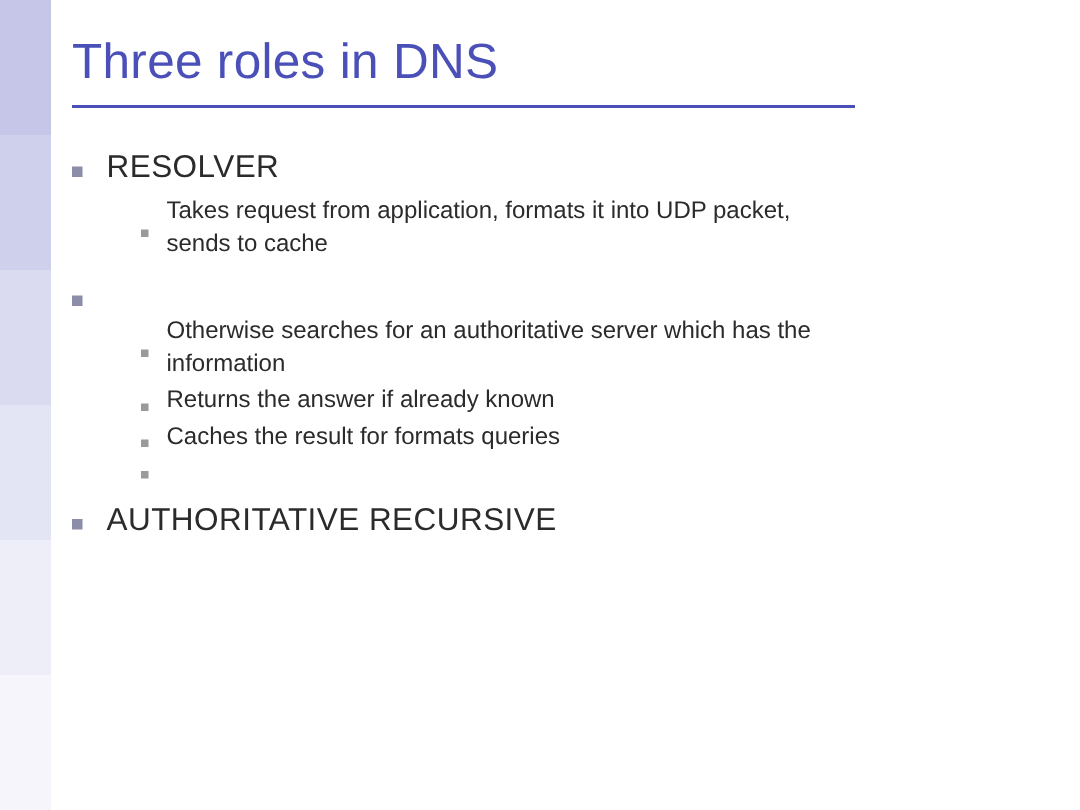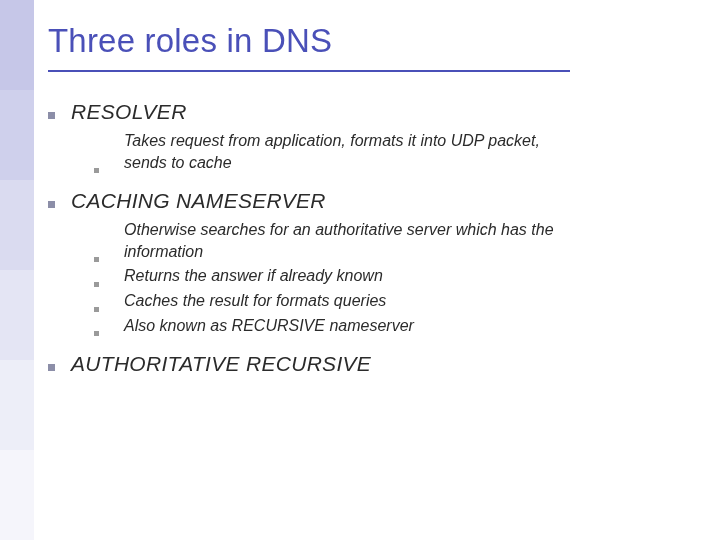--- a/index.html
+++ b/index.html
@@ -35,21 +35,21 @@
     font-weight: 400;
     margin-bottom: 10px;
     letter-spacing: 0.2px;
   }
   .rule {
     border: none;
     border-top: 2px solid #4a50b8;
     margin-bottom: 28px;
   }
 
-  .section { margin-bottom: 16px; font-style: italic; }
+  .section { margin-bottom: 16px; }
   .sec-row {
     display: flex;
     align-items: baseline;
     gap: 16px;
     margin-bottom: 6px;
   }
   .bullet-sq {
     width: 7px; height: 7px;
     background: #8c8ea8;
     flex: 0 0 7px;
@@ -57,22 +57,22 @@
   }
   .sec-title {
     font-size: 21px;
     color: #2b2b2b;
     font-weight: 400;
     letter-spacing: 0.3px;
   }
   .sub-list { margin-left: 46px; }
   .sub-row {
     display: flex;
-    align-items: flex-end;
-    gap: 25px;
+    align-items: center;
+    gap: 12px;
     margin-bottom: 3px;
   }
   .sub-bullet {
     width: 5px; height: 5px;
     background: #9a9a9a;
     flex: 0 0 5px;
     margin-top: 8px;
   }
   .sub-text {
     font-size: 16px;
@@ -105,38 +105,36 @@
       <div class="sub-row">
         <div class="sub-bullet"></div>
         <div class="sub-text">Takes request from application, formats it into UDP packet, sends to cache</div>
       </div>
     </div>
   </div>
 
   <div class="section">
     <div class="sec-row">
       <div class="bullet-sq"></div>
-      <div class="sec-title">CACHING NAMESERVER</div>
     </div>
     <div class="sub-list">
       <div class="sub-row">
         <div class="sub-bullet"></div>
         <div class="sub-text">Otherwise searches for an authoritative server which has the information</div>
       </div>
       <div class="sub-row">
         <div class="sub-bullet"></div>
         <div class="sub-text">Returns the answer if already known</div>
       </div>
       <div class="sub-row">
         <div class="sub-bullet"></div>
         <div class="sub-text">Caches the result for formats queries</div>
       </div>
       <div class="sub-row">
         <div class="sub-bullet"></div>
-        <div class="sub-text">Also known as RECURSIVE nameserver</div>
       </div>
     </div>
   </div>
 
   <div class="section">
     <div class="sec-row">
       <div class="bullet-sq"></div>
       <div class="sec-title">AUTHORITATIVE RECURSIVE</div>
     </div>
   </div>

